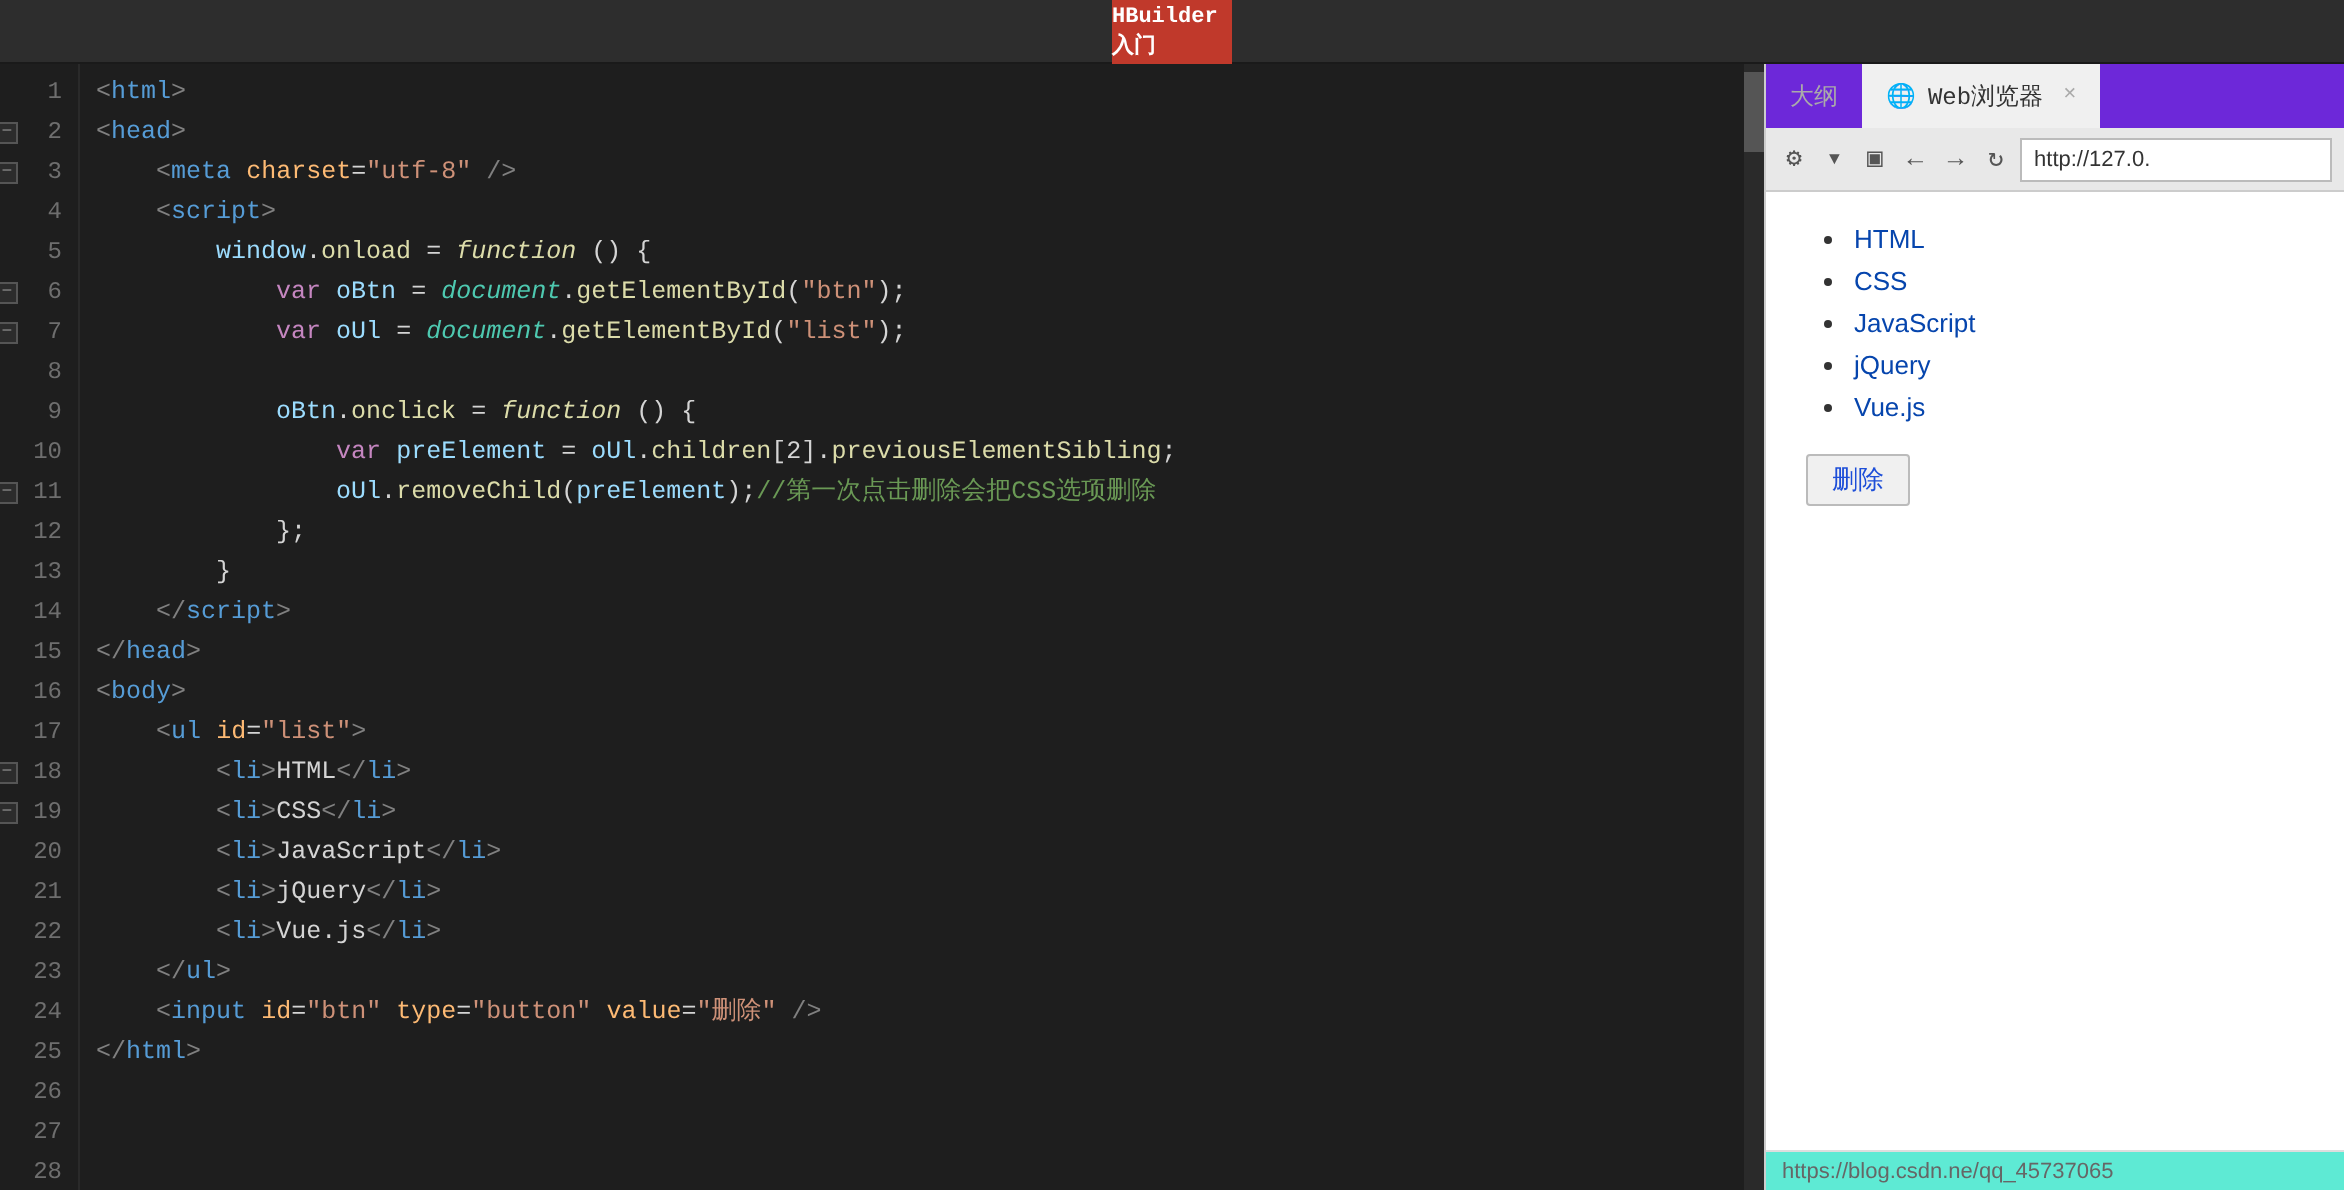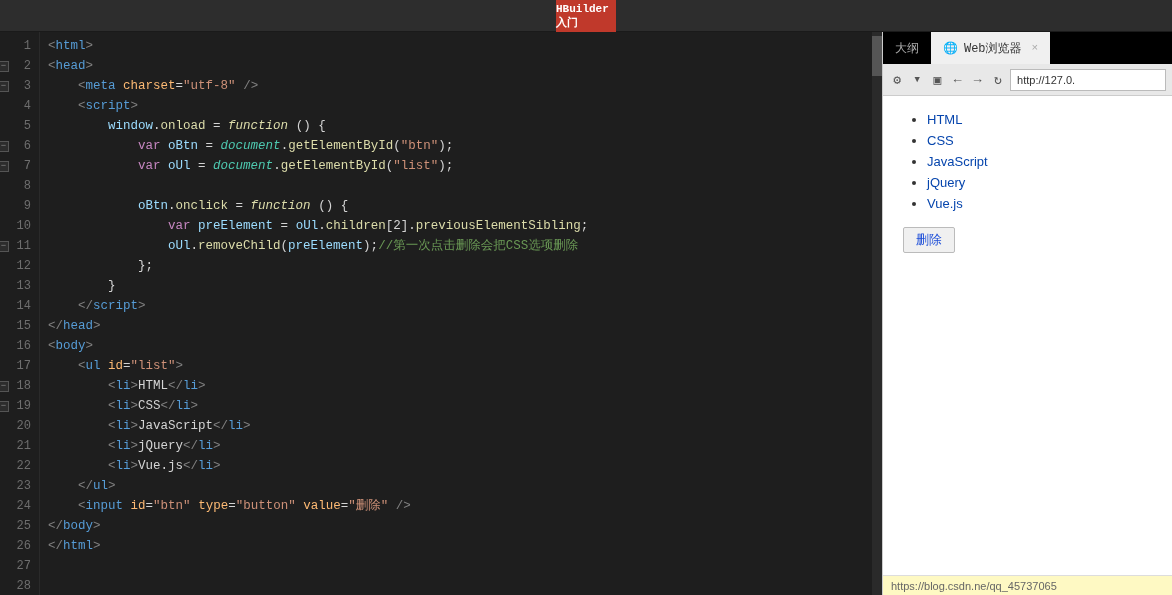--- a/index.html
+++ b/index.html
@@ -150,21 +150,21 @@
     .right-panel {
       width: 290px;
       background: #f0f0f0;
       border-left: 1px solid #ccc;
       display: flex;
       flex-direction: column;
       flex-shrink: 0;
     }
     .right-panel-tabs {
       display: flex;
-      background: #000000;
+      background: #6d28d9;
       height: 32px;
       align-items: center;
     }
     .right-tab {
       padding: 0 12px;
       height: 32px;
       display: flex;
       align-items: center;
       font-size: 12px;
       color: #aaa;
@@ -233,21 +233,21 @@
       border-radius: 2px;
       padding: 3px 12px;
       font-size: 13px;
       color: #1d4ed8;
       cursor: pointer;
       font-family: Arial, sans-serif;
       margin-bottom: 8px;
     }
     .browser-status {
       height: 20px;
-      background: #fef9c3;
+      background: #5eead4;
       border-top: 1px solid #ddd;
       font-size: 11px;
       color: #666;
       display: flex;
       align-items: center;
       padding: 0 8px;
       font-family: Arial, sans-serif;
       text-align: right;
     }
 
@@ -421,21 +421,20 @@
         <div class="code-line"><span class="c-bracket">&lt;/</span><span class="c-tag">head</span><span class="c-bracket">&gt;</span></div>
         <div class="code-line"><span class="c-bracket">&lt;</span><span class="c-tag">body</span><span class="c-bracket">&gt;</span></div>
         <div class="code-line">    <span class="c-bracket">&lt;</span><span class="c-tag">ul</span> <span class="c-attr">id</span><span class="c-punct">=</span><span class="c-val">"list"</span><span class="c-bracket">&gt;</span></div>
         <div class="code-line">        <span class="c-bracket">&lt;</span><span class="c-tag">li</span><span class="c-bracket">&gt;</span><span class="c-white">HTML</span><span class="c-bracket">&lt;/</span><span class="c-tag">li</span><span class="c-bracket">&gt;</span></div>
         <div class="code-line">        <span class="c-bracket">&lt;</span><span class="c-tag">li</span><span class="c-bracket">&gt;</span><span class="c-white">CSS</span><span class="c-bracket">&lt;/</span><span class="c-tag">li</span><span class="c-bracket">&gt;</span></div>
         <div class="code-line">        <span class="c-bracket">&lt;</span><span class="c-tag">li</span><span class="c-bracket">&gt;</span><span class="c-white">JavaScript</span><span class="c-bracket">&lt;/</span><span class="c-tag">li</span><span class="c-bracket">&gt;</span></div>
         <div class="code-line">        <span class="c-bracket">&lt;</span><span class="c-tag">li</span><span class="c-bracket">&gt;</span><span class="c-white">jQuery</span><span class="c-bracket">&lt;/</span><span class="c-tag">li</span><span class="c-bracket">&gt;</span></div>
         <div class="code-line">        <span class="c-bracket">&lt;</span><span class="c-tag">li</span><span class="c-bracket">&gt;</span><span class="c-white">Vue.js</span><span class="c-bracket">&lt;/</span><span class="c-tag">li</span><span class="c-bracket">&gt;</span></div>
         <div class="code-line">    <span class="c-bracket">&lt;/</span><span class="c-tag">ul</span><span class="c-bracket">&gt;</span></div>
         <div class="code-line">    <span class="c-bracket">&lt;</span><span class="c-tag">input</span> <span class="c-attr">id</span><span class="c-punct">=</span><span class="c-val">"btn"</span> <span class="c-attr">type</span><span class="c-punct">=</span><span class="c-val">"button"</span> <span class="c-attr">value</span><span class="c-punct">=</span><span class="c-val">"删除"</span> <span class="c-bracket">/&gt;</span></div>
-        <div class="code-line"><span class="c-bracket">&lt;/</span><span class="c-tag">body</span><span class="c-bracket">&gt;</span></div>
         <div class="code-line"><span class="c-bracket">&lt;/</span><span class="c-tag">html</span><span class="c-bracket">&gt;</span></div>
       </div>
 
     <div class="editor-scrollbar">
       <div class="editor-scrollbar-thumb"></div>
     </div>
   </div>
 
   <div class="right-panel">
 

